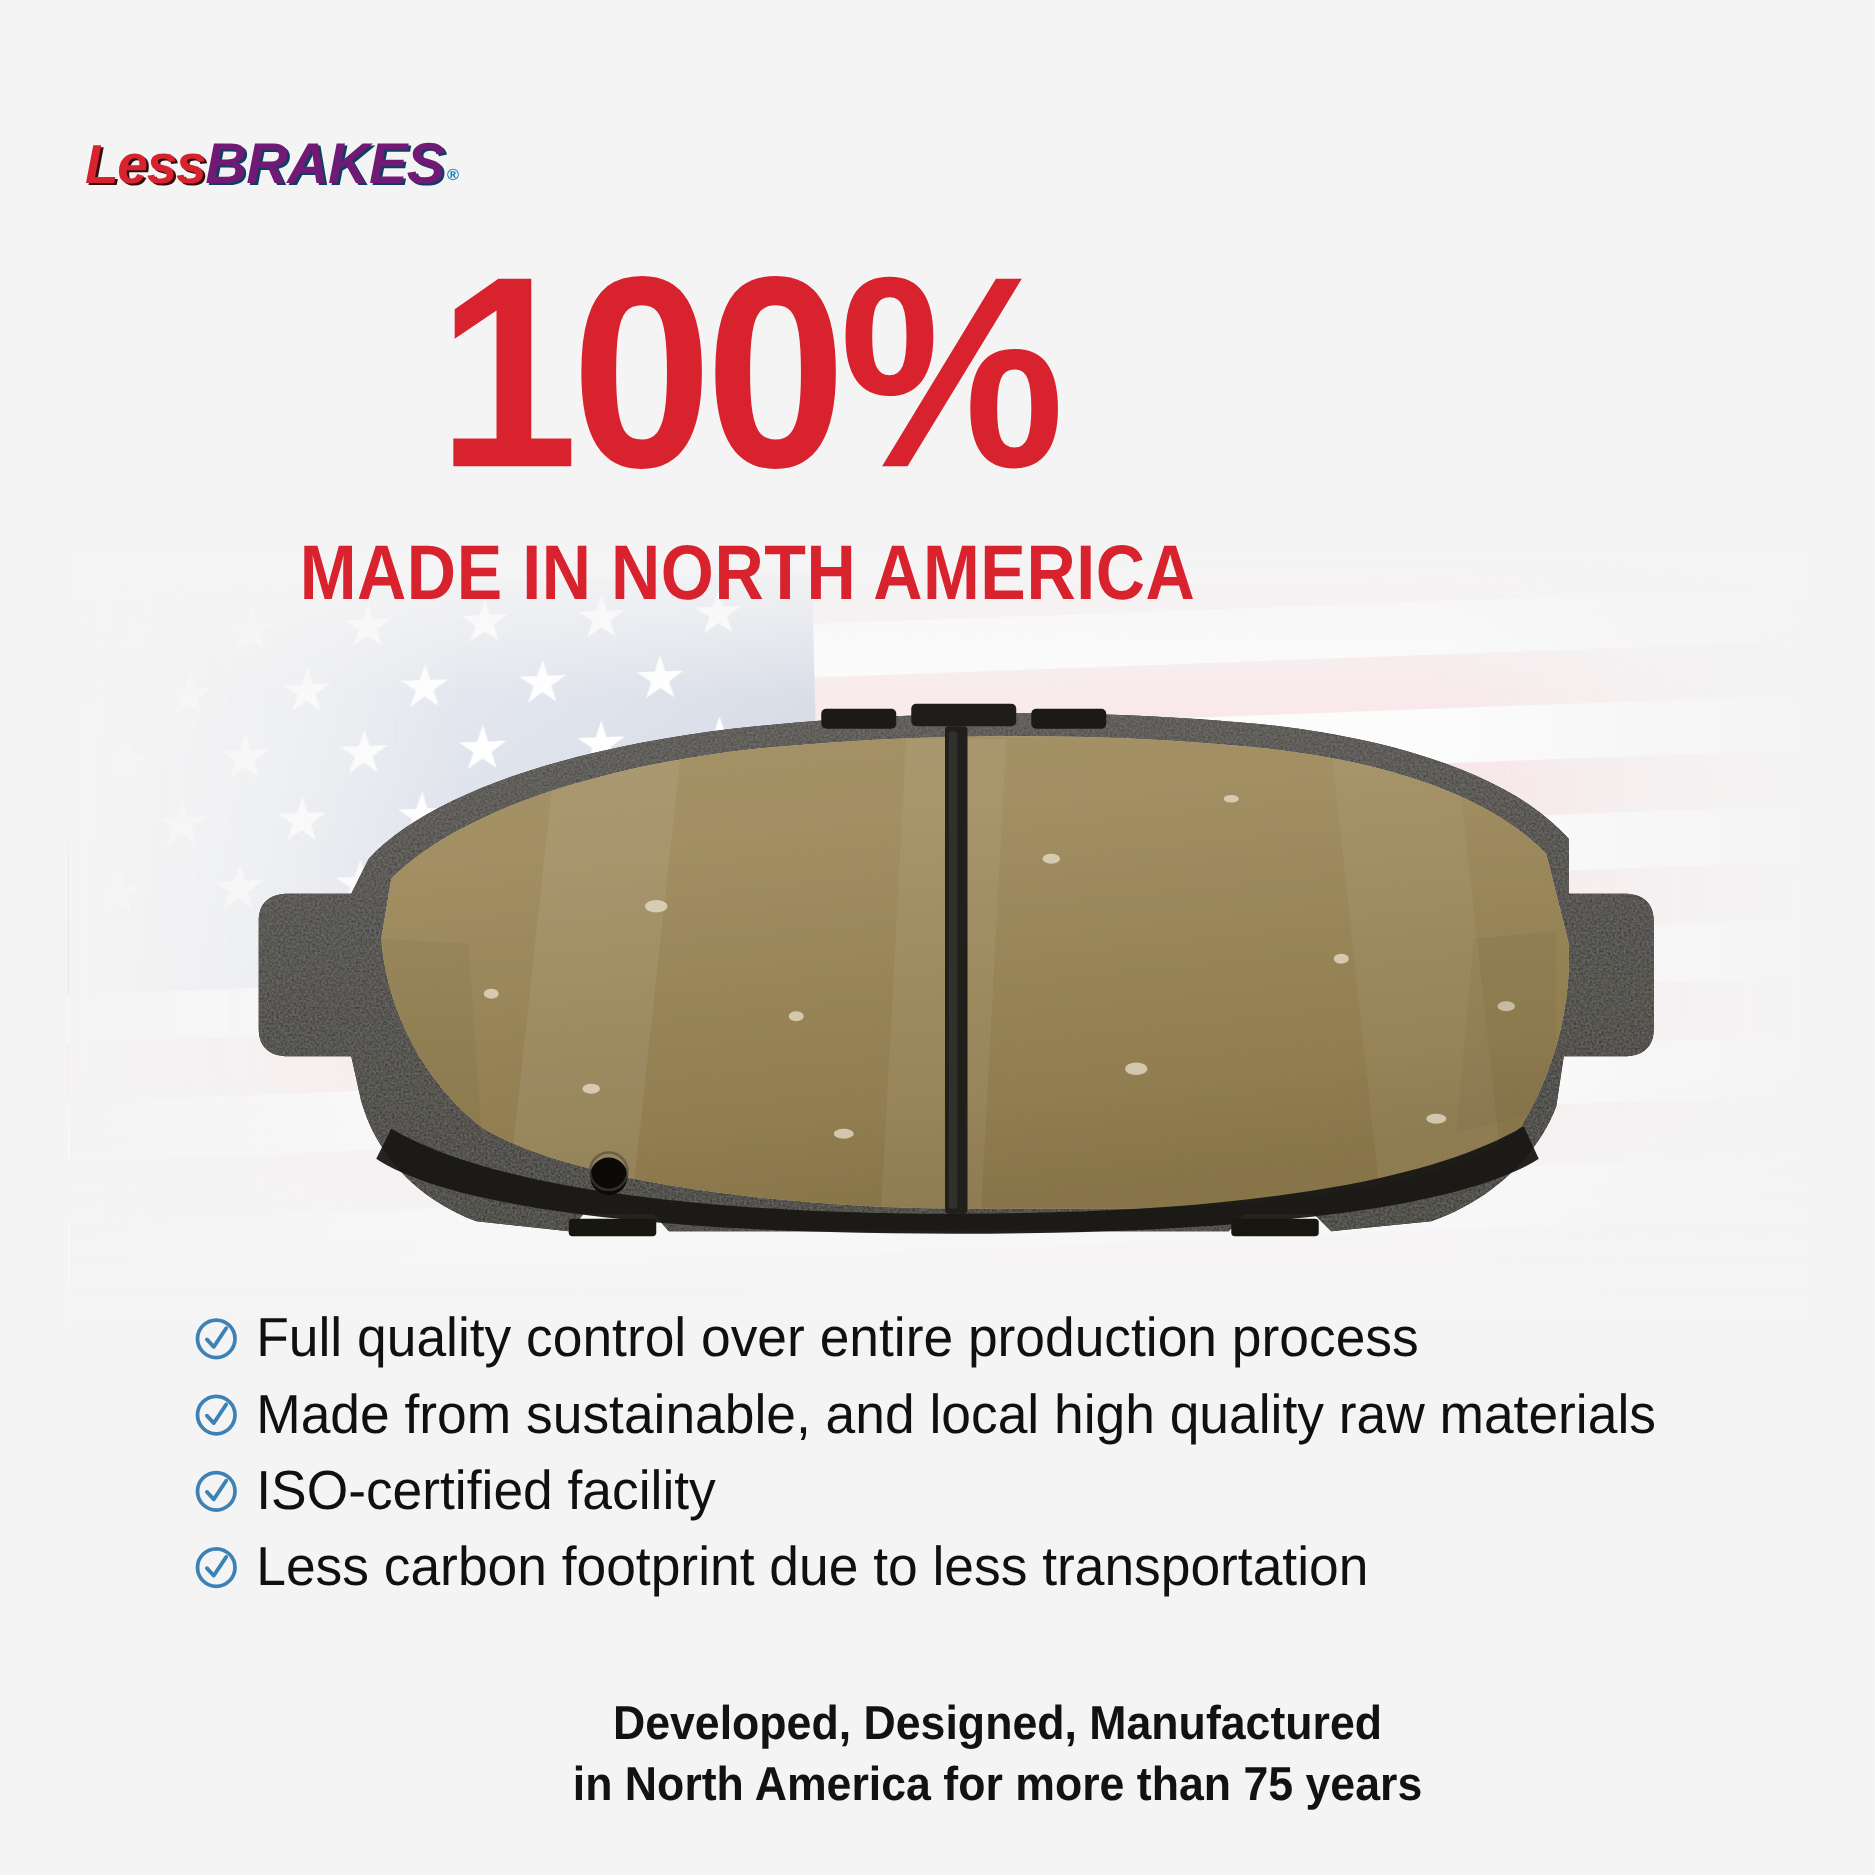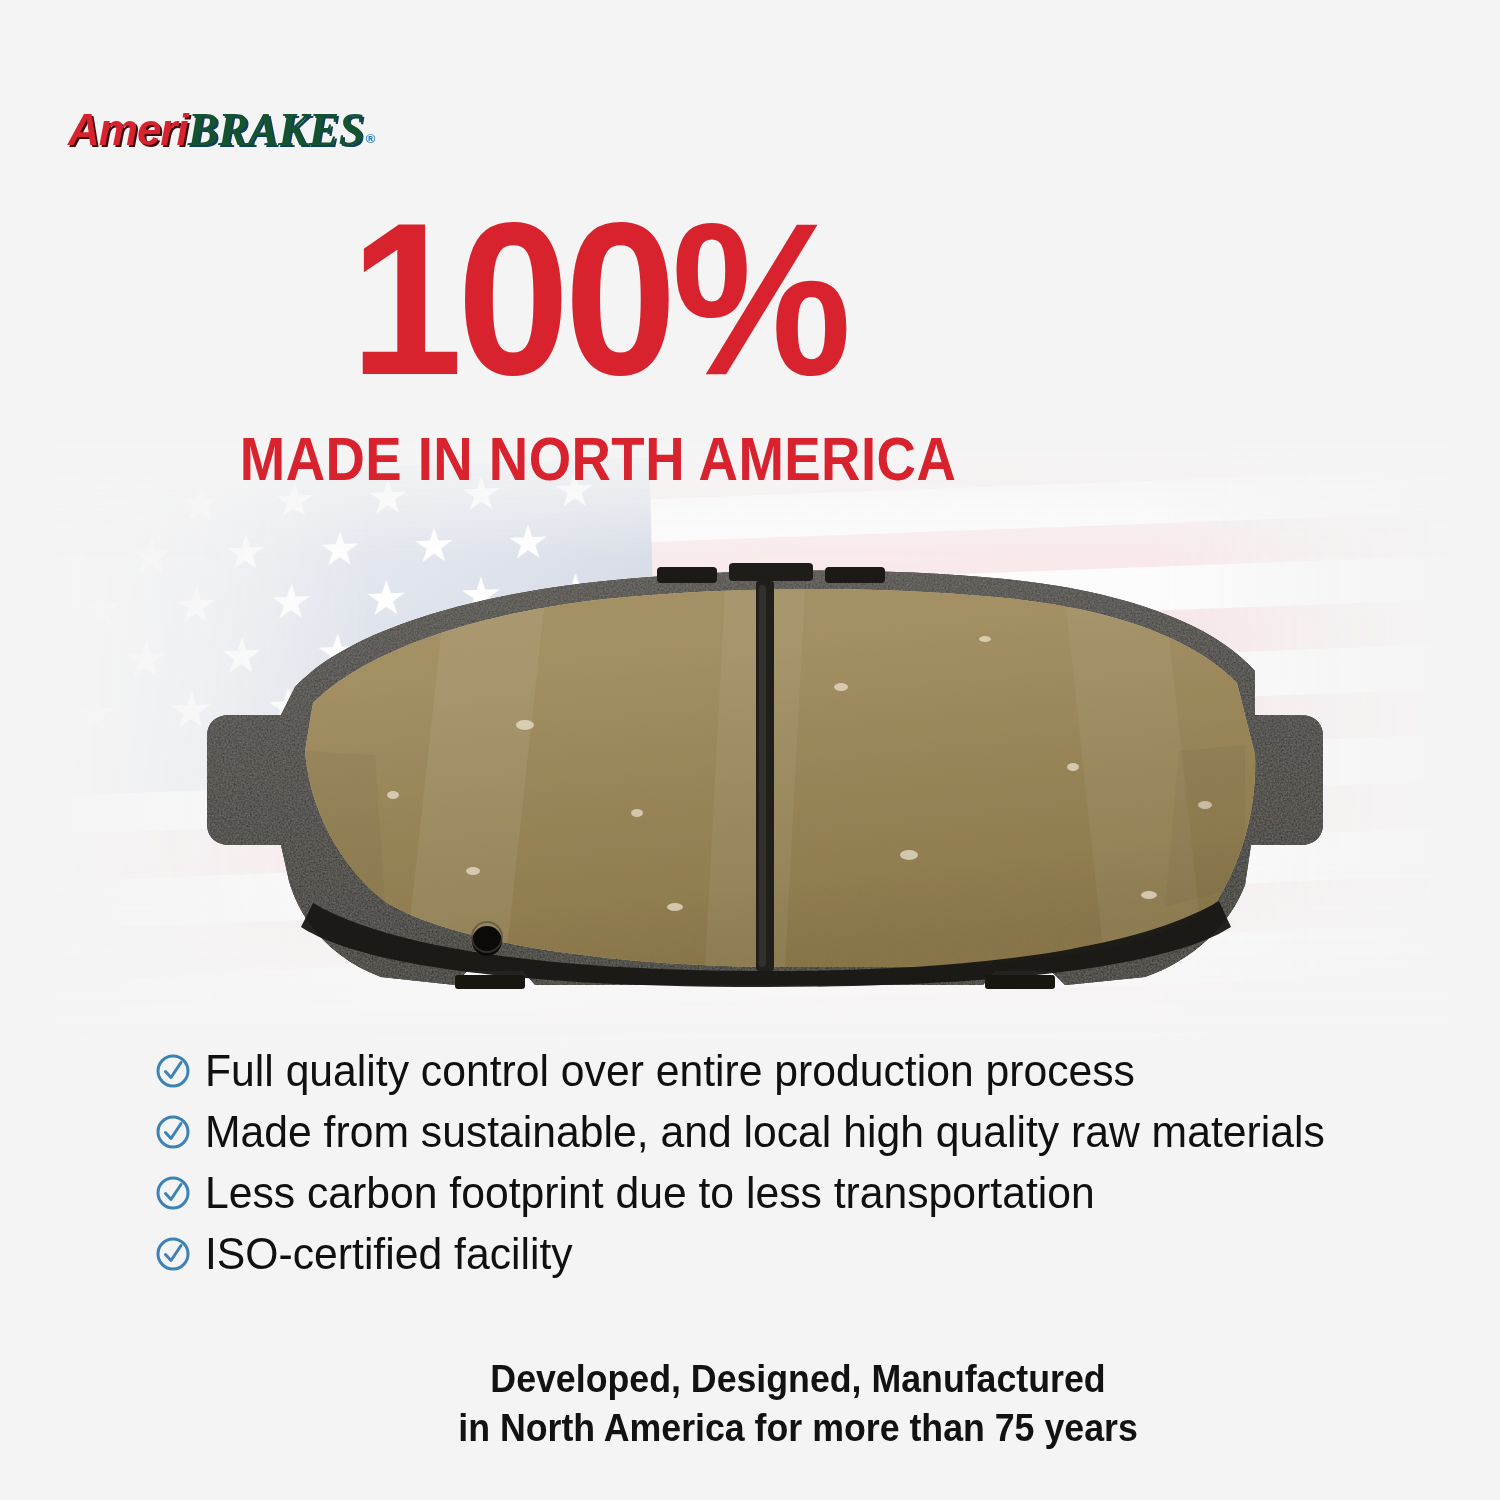--- a/index.html
+++ b/index.html
@@ -33,25 +33,24 @@
     font-size: 44px;
     letter-spacing: -1px;
     white-space: nowrap;
   }
   .logo-ameri {
     color: #d7232e;
     text-shadow: 2px 2px 0 #3a0b0e;
     font-size: 44px;
   }
   .logo-brakes {
-    color: #14532d;
+    color: #701a75;
     text-shadow: 2px 2px 0 #0d3f63;
     font-size: 46px;
     letter-spacing: -0.5px;
-    font-family: Liberation Serif, serif;
   }
   .logo-reg {
     color: #1177bf;
     font-size: 13px;
     font-style: normal;
     font-weight: bold;
     margin-left: 2px;
     position: relative;
     top: -2px;
   }
@@ -226,21 +225,21 @@
     line-height: 1.28;
     transform: scaleX(0.94);
   }
 </style>
 </head>
 <body>
 
 <div class="canvas">
 
   <div class="logo">
-    <span class="logo-ameri">Ameri</span>
+    <span class="logo-ameri">Less</span>
     <span class="logo-brakes">BRAKES</span>
     <span class="logo-reg">®</span>
   </div>
 
   <div class="flag-wrap">
     <div class="flag">
       <div class="flag-stripes"></div>
       <div class="flag-canton">
         <div class="star" style="left:22px;  top:14px;"></div>
         <div class="star" style="left:118px; top:14px;"></div>
@@ -418,29 +417,29 @@
         <path d="M 10.5 18.5 L 16 24.5 L 26 9.5" fill="none" stroke="#3d82b5" stroke-width="3" stroke-linecap="round" stroke-linejoin="round"></path>
       </svg>
       <span class="bullet-text">Made from sustainable, and local high quality raw materials</span>
     </div>
 
     <div class="bullet">
       <svg class="bullet-icon" viewBox="0 0 36 36">
         <circle cx="18" cy="18" r="15" fill="none" stroke="#3d82b5" stroke-width="3"></circle>
         <path d="M 10.5 18.5 L 16 24.5 L 26 9.5" fill="none" stroke="#3d82b5" stroke-width="3" stroke-linecap="round" stroke-linejoin="round"></path>
       </svg>
-      <span class="bullet-text">Less carbon footprint due to less transportation</span>
+      <span class="bullet-text">ISO-certified facility</span>
     </div>
 
     <div class="bullet">
       <svg class="bullet-icon" viewBox="0 0 36 36">
         <circle cx="18" cy="18" r="15" fill="none" stroke="#3d82b5" stroke-width="3"></circle>
         <path d="M 10.5 18.5 L 16 24.5 L 26 9.5" fill="none" stroke="#3d82b5" stroke-width="3" stroke-linecap="round" stroke-linejoin="round"></path>
       </svg>
-      <span class="bullet-text">ISO-certified facility</span>
+      <span class="bullet-text">Less carbon footprint due to less transportation</span>
     </div>
 
   </div>
 
   <div class="footer">
     <div class="footer-line">Developed, Designed, Manufactured</div>
     <div class="footer-line">in North America for more than 75 years</div>
   </div>
 
 </div>

